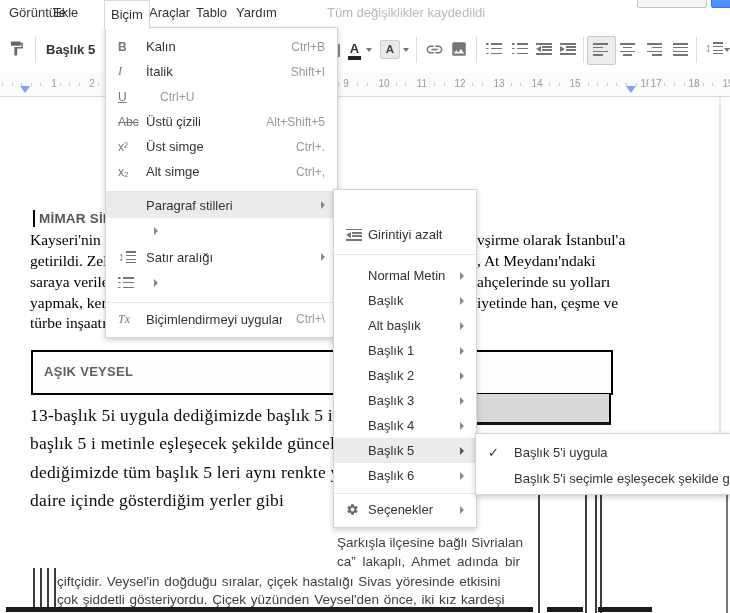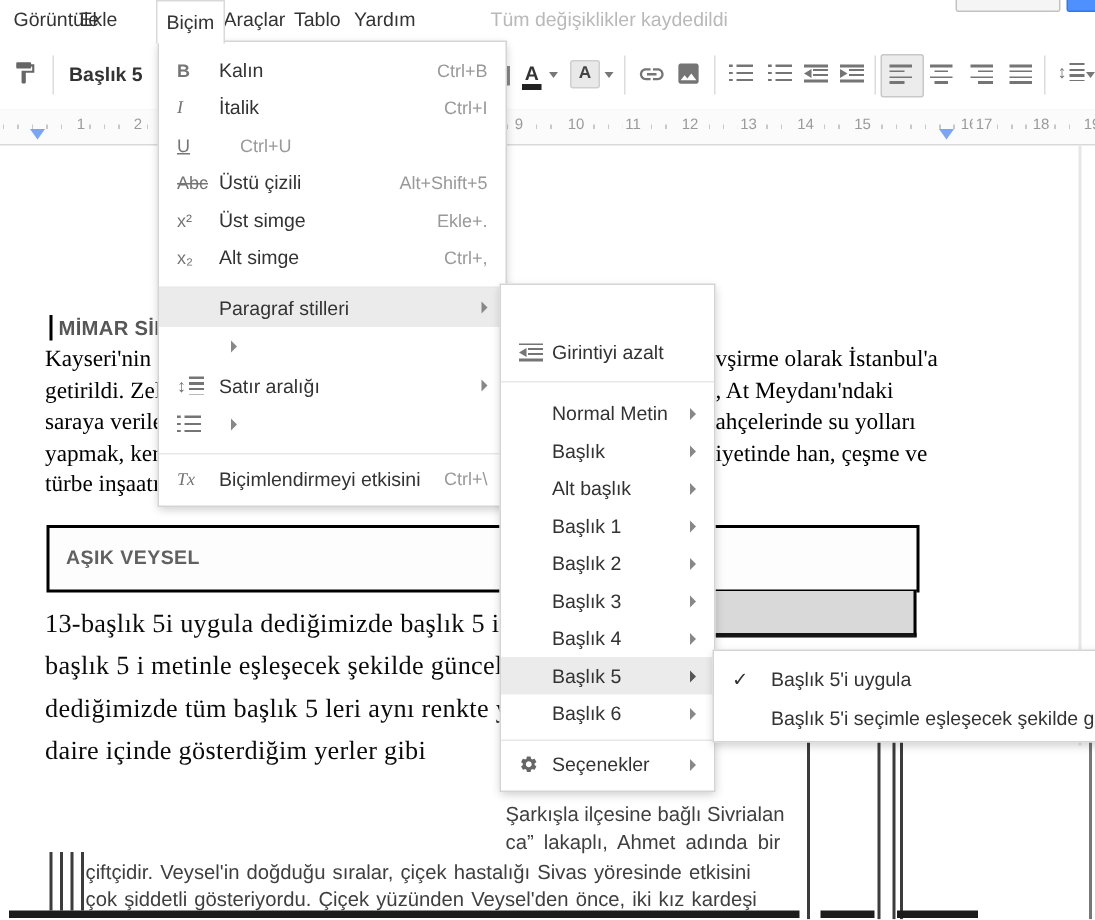--- a/index.html
+++ b/index.html
@@ -237,35 +237,35 @@
 
   <div class="menu z1" style="left:105px;top:27px;width:231px;height:309px">
     <div class="mi" style="top:6px">
       <span class="ic ic-b">B</span>
       <span class="lbl">Kalın</span>
       <span class="sc">Ctrl+B</span>
     </div>
     <div class="mi" style="top:31px">
       <span class="ic ic-i">I</span>
       <span class="lbl">İtalik</span>
-      <span class="sc">Ctrl+I</span>
+      <span class="sc">Shift+I</span>
     </div>
     <div class="mi" style="top:56px">
       <span class="ic ic-u">U</span>
       <span class="sc">Ctrl+U</span>
     </div>
     <div class="mi" style="top:81px">
       <span class="ic ic-abc">Abc</span>
       <span class="lbl">Üstü çizili</span>
       <span class="sc">Alt+Shift+5</span>
     </div>
     <div class="mi" style="top:106px">
       <span class="ic ic-sup">x²</span>
       <span class="lbl">Üst simge</span>
-      <span class="sc">Ekle+.</span>
+      <span class="sc">Ctrl+.</span>
     </div>
     <div class="mi" style="top:131px">
       <span class="ic ic-sub">x₂</span>
       <span class="lbl">Alt simge</span>
       <span class="sc">Ctrl+,</span>
     </div>
     <div class="msep" style="top:163px"></div>
     <div class="mi hl" style="top:164px;height:26px">
       <span class="ic"></span>
       <span class="lbl">Paragraf stilleri</span>
@@ -287,21 +287,21 @@
     </div>
     <div class="mi" style="top:242px;height:26px">
       <span class="ic">
           <span class="lsic" style="position:static"></span>
         </span>
       <span class="arr"></span>
     </div>
     <div class="msep" style="top:274px"></div>
     <div class="mi" style="top:278px;height:26px">
       <span class="ic ic-tx">Tx</span>
-      <span class="lbl">Biçimlendirmeyi etkisini</span>
+      <span class="lbl">Biçimlendirmeyi uygular</span>
       <span class="sc">Ctrl+\</span>
     </div>
   </div>
 
   <div class="menu z2" style="left:333px;top:189px;width:142px;height:337px">
     <div class="mi" style="top:32px">
       <span class="ic narrow">
           <span class="indic ind-dec">
             <i></i>
             <b></b>

